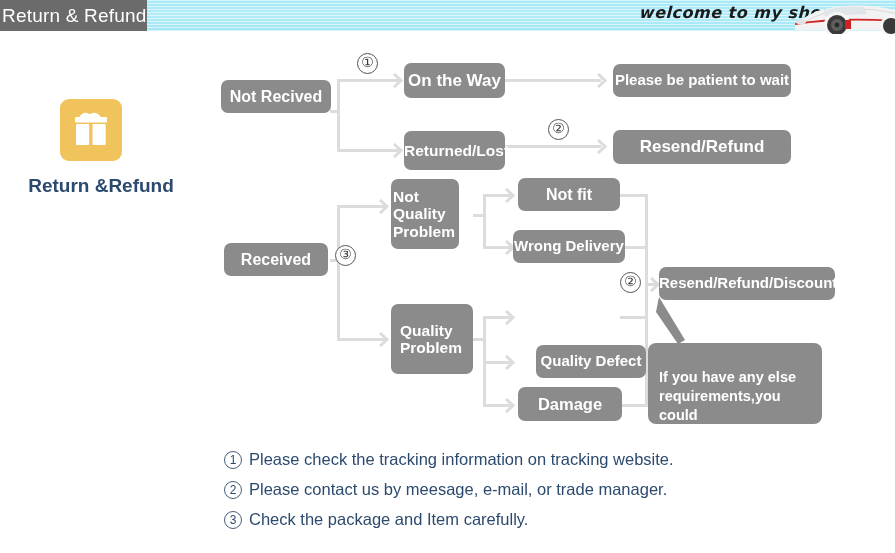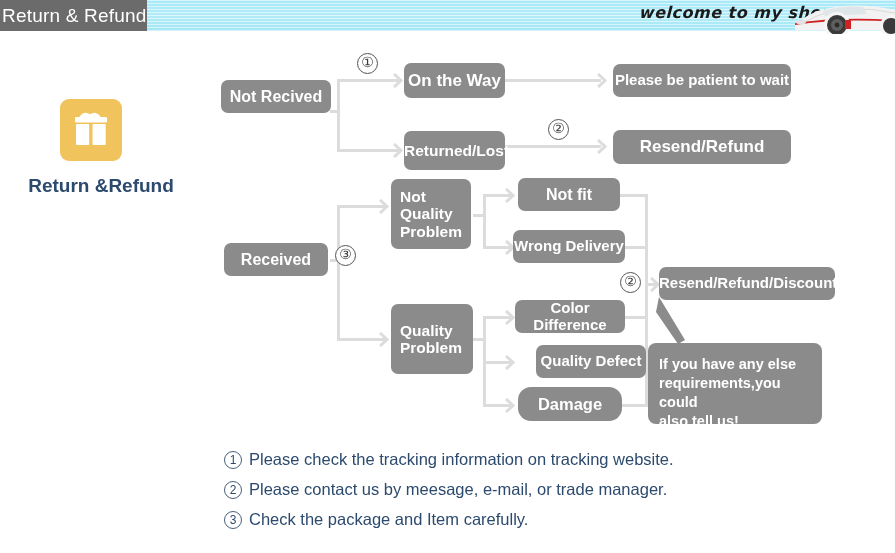--- a/index.html
+++ b/index.html
@@ -97,21 +97,21 @@
   }
   .node.center { justify-content: center; text-align: center; }
   .node.left   { justify-content: flex-start; text-align: left; }
 
   .callout {
     position: absolute;
     background: #8b8b8b;
     color: #ffffff;
     border-radius: 8px;
     box-sizing: border-box;
-    padding: 12px 10px 8px 11px;
+    padding: 25px 10px 8px 11px;
     font-size: 14.5px;
     font-weight: bold;
     line-height: 1.30;
   }
 
   
   .hline, .vline {
     position: absolute;
     background: #dcdcdc;
   }
@@ -311,21 +311,21 @@
   </div>
 
   <div class="node center" style="left:613px; top:130px; width:178px; height:34px; font-size:17px;">
     <span style="width:100%">Resend/Refund</span>
   </div>
 
   <div class="node center" style="left:224px; top:243px; width:104px; height:33px; font-size:16px;">
     <span style="width:100%">Received</span>
   </div>
 
-  <div class="node left" style="left:391px; top:179px; width:80px; height:70px; font-size:15.5px; padding-left:9px;">
+  <div class="node left" style="left:391px; top:179px; width:68px; height:70px; font-size:15.5px; padding-left:2px;">
     <span>
       <span>Not</span><br>
       <span>Quality</span><br>
       <span>Problem</span>
     </span>
   </div>
 
   <div class="node center" style="left:518px; top:178px; width:102px; height:33px; font-size:16px;text-align:center;">
     <span style="width:100%">Not fit</span>
   </div>
@@ -334,29 +334,26 @@
     <span style="width:100%">Wrong Delivery</span>
   </div>
 
   <div class="node left" style="left:391px; top:304px; width:82px; height:70px; font-size:15.5px; padding-left:9px;">
     <span>
       <span>Quality</span><br>
       <span>Problem</span>
     </span>
   </div>
 
-  <div class="node center" style="left:515px; top:300px; width:110px; height:33px; font-size:15px;">
-    <span style="width:100%">Color Difference</span>
-  </div>
 
   <div class="node center" style="left:536px; top:345px; width:110px; height:33px; font-size:15px;">
     <span style="width:100%">Quality Defect</span>
   </div>
 
-  <div class="node center" style="left:518px; top:387px; width:104px; height:34px; font-size:16.5px;border-radius:13px;">
+  <div class="node center" style="left:518px; top:387px; width:104px; height:34px; font-size:16.5px;">
     <span style="width:100%">Damage</span>
   </div>
 
   <div class="node center" style="left:659px; top:267px; width:176px; height:33px; font-size:15px;">
     <span style="width:100%">Resend/Refund/Discount</span>
   </div>
 
   <svg style="position:absolute; left:648px; top:292px;" width="40" height="60" viewBox="0 0 40 60">
     <path d="M11 5 L37 48 L30 52 L8 20 Z" fill="#8b8b8b"></path>
   </svg>

